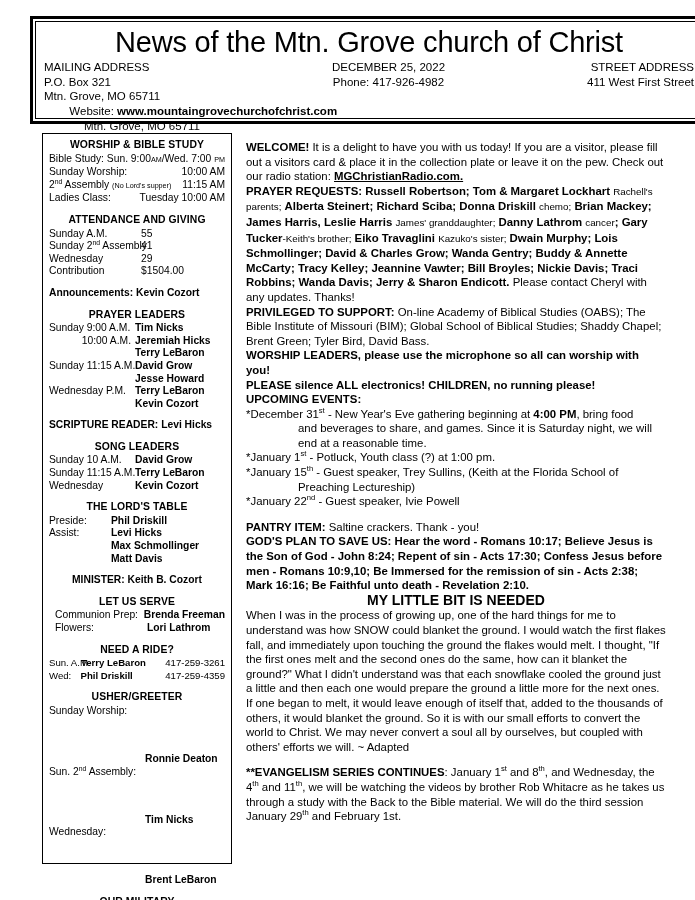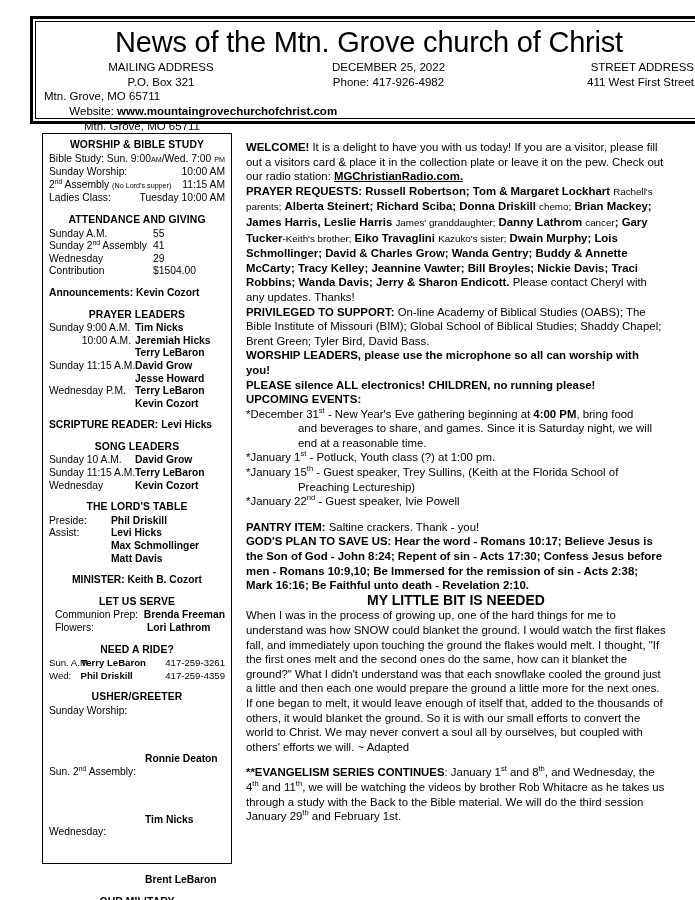--- a/index.html
+++ b/index.html
@@ -18,21 +18,21 @@
     border: 3px solid #000; background: #fff; padding: 2px;
   }
   .header-inner {
     width: 100%; height: 100%; border: 1px solid #000; padding: 2px 8px 0 8px;
   }
   .masthead {
     text-align: center; font-size: 29px; line-height: 36px;
     font-weight: 400; letter-spacing: -0.2px; white-space: nowrap;
   }
   .addr-row { display: flex; font-size: 11.5px; line-height: 14.5px; }
-  .addr-col-l { width: 36%; text-align: center; }
+  .addr-col-l { width: 36%; text-align: left; }
   .addr-col-c { width: 34%; text-align: center; }
   .addr-col-r { width: 30%; text-align: right; }
   .addr-row3 { display:flex; font-size: 11.5px; line-height: 15px; align-items: baseline; flex-direction: column; }
   .a3-l { width: 27%; text-align: left; white-space: nowrap; }
   .a3-c { width: 49%; text-align: center; white-space: nowrap; }
   .a3-r { width: 24%; text-align: right; white-space: nowrap; }
   .website-url { font-weight: bold; }
 
   
   .sidebar {
@@ -50,21 +50,21 @@
   .row { display: flex; white-space: nowrap; }
   .row .lbl { flex: 0 0 auto; }
   .row .val { margin-left: auto; }
   .b { font-weight: bold; }
   .tiny { font-size: 7.2px; }
   .sup { font-size: 6.8px; vertical-align: super; line-height: 0; }
   .centerline { text-align: center; }
   .lineitem { white-space: nowrap; }
 
   
-  .g2 { display: flex; white-space: nowrap; gap: 12px; }
+  .g2 { display: flex; white-space: nowrap; }
   .g2 .c1 { width: 92px; }
   .g2 .c2 { }
   .p-row { display:flex; white-space: nowrap; }
   .p-row .pl { width: 86px; text-align: left; }
   .p-row .pr { font-weight: bold; }
   .p-row .pl.r { text-align: right; padding-right: 4px; }
 
   .ride-row { display: flex; white-space: nowrap; font-size: 9.6px; }
   .ride-row .r1 { width: 32px; }
   .ride-row .r2 { width: 86px; font-weight: bold; }

